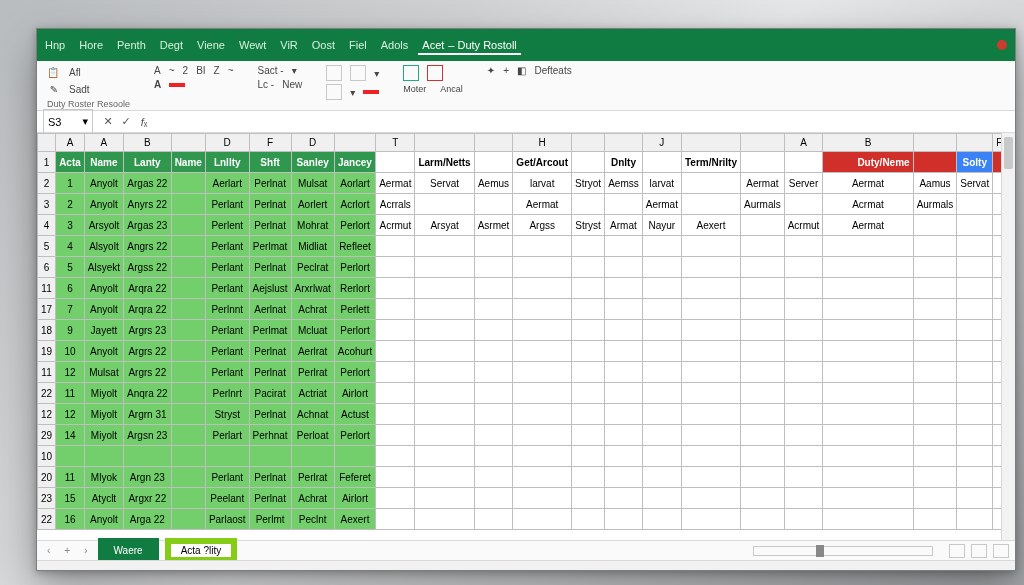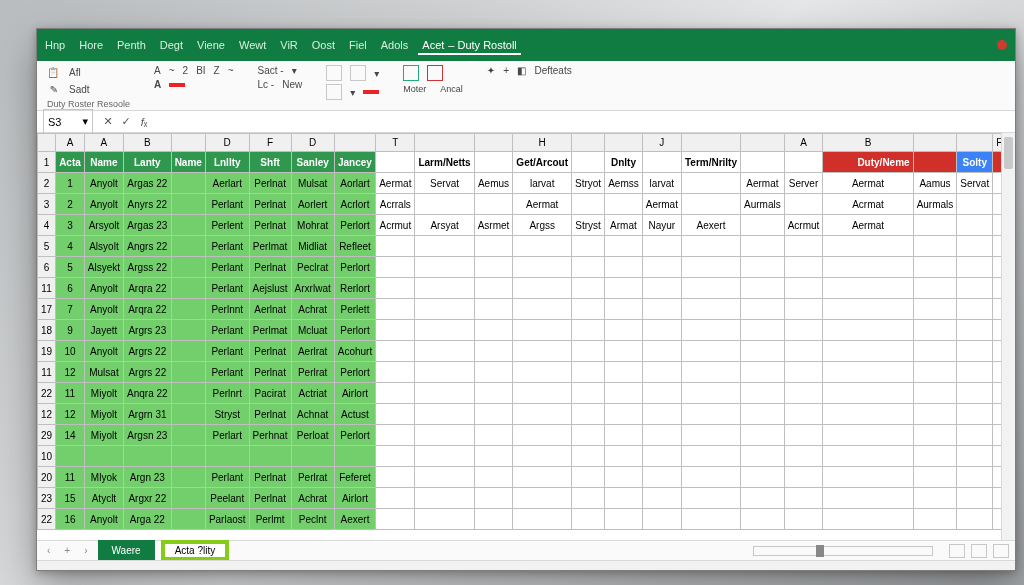--- a/index.html
+++ b/index.html
@@ -83,21 +83,21 @@
     height:20px;
     border-top:1px solid #d9d9d9;
     display:flex;
     align-items:center;
     padding:0 6px;
     gap:6px;
     font-size:10px;
     background:#fafafa;
   }
   .sheettabs .arrow { color:#888; padding:0 4px;}
-  .sheettabs .stab { padding:1px 10px; border:4px solid #84cc16; background:#fff;}
+  .sheettabs .stab { padding:1px 10px; border:6px solid #84cc16; background:#fff;}
   .sheettabs .stab.active { background:#107c41; color:#fff; border-color:#107c41;}
   .sheettabs .slider { flex:0 0 180px; height:10px; margin-left:auto; border:1px solid #c8c8c8; position:relative;}
   .sheettabs .slider::before { content:""; position:absolute; left:35%; top:-2px; bottom:-2px; width:8px; background:#888;}
   .statusicons { display:flex; gap:6px; margin-left:10px;}
   .statusicons span { width:16px; height:14px; border:1px solid #c8c8c8; }
   .footerbar { height:10px; background:#f1f1f1; border-top:1px solid #d9d9d9;}
 </style>
 </head>
 <body>
 

